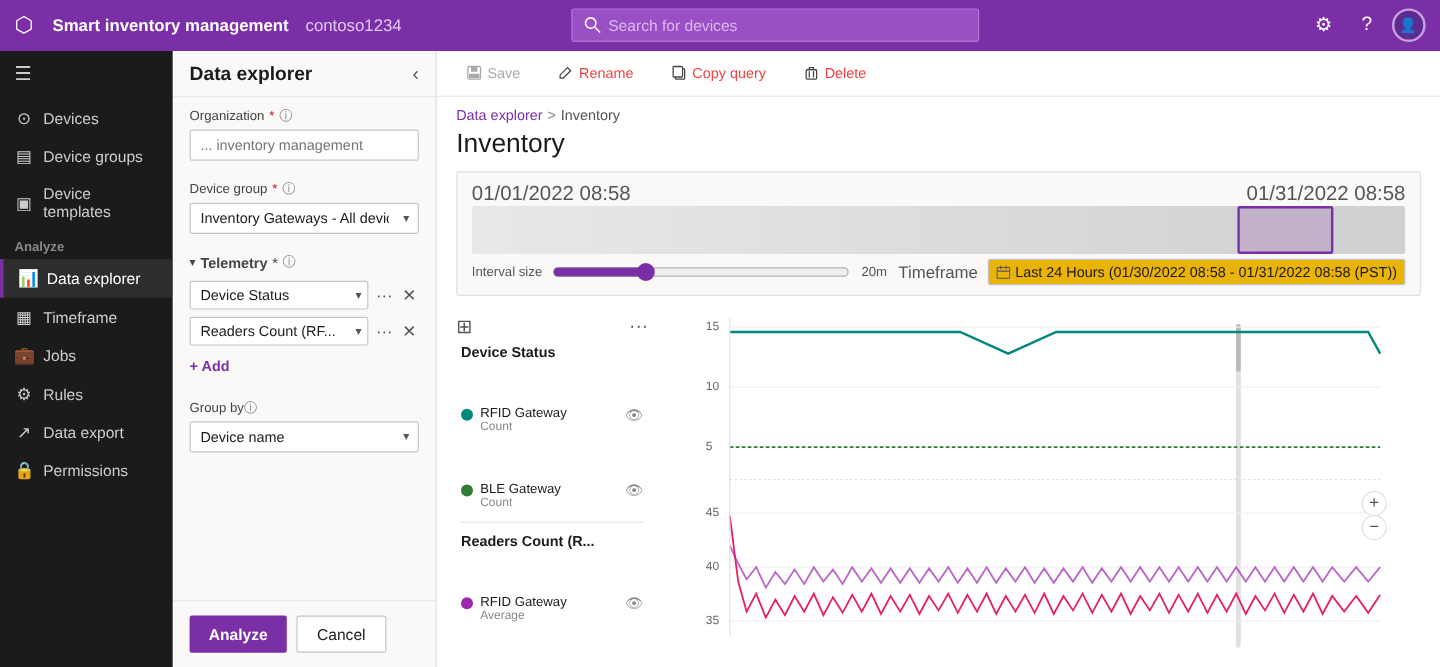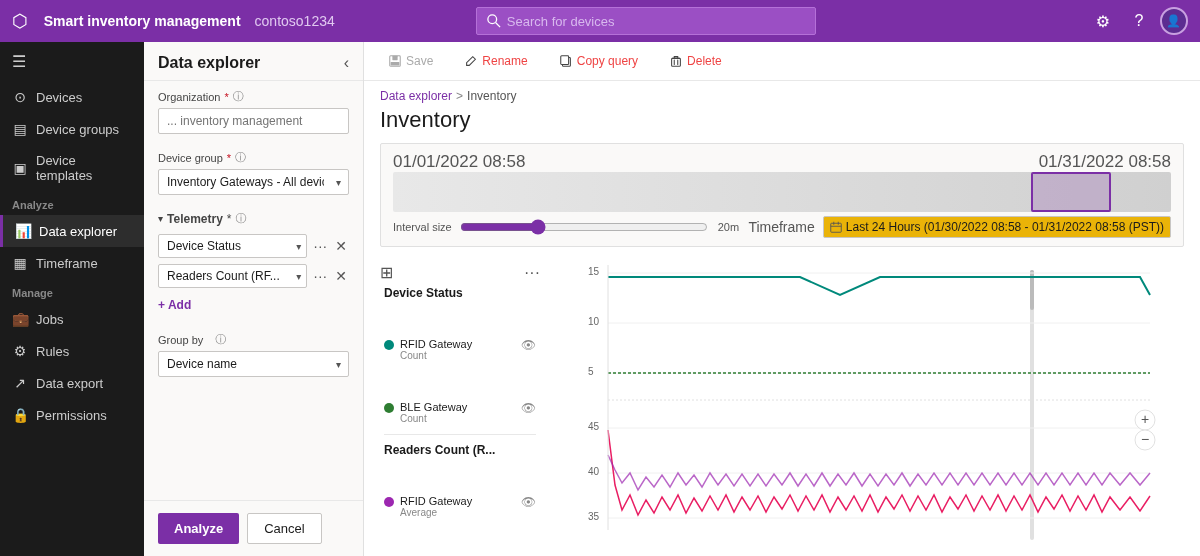--- a/index.html
+++ b/index.html
@@ -113,21 +113,21 @@
     }
     .telemetry-dots { color: #555; cursor: pointer; font-size: 14px; padding: 2px; }
     .telemetry-close { color: #555; cursor: pointer; font-size: 14px; padding: 2px; }
     .add-btn {
       display: flex; align-items: center; gap: 4px;
       color: #7B2FA6; cursor: pointer; font-size: 12px; font-weight: 600;
       background: none; border: none; padding: 4px 0; margin-top: 4px;
     }
 
     .groupby-section { padding: 8px 14px; }
-    .groupby-label { font-size: 11px; color: #444; margin-bottom: 4px; display: flex; align-items: center; gap: 12px; }
+    .groupby-label { font-size: 11px; color: #444; margin-bottom: 4px; display: flex; align-items: center; gap: 0; }
 
     .panel-footer {
       margin-top: auto; padding: 12px 14px; border-top: 1px solid #e8e8e8;
       display: flex; gap: 8px;
     }
     .btn-analyze {
       background: #7B2FA6; color: white; border: none; border-radius: 2px;
       padding: 7px 16px; font-size: 13px; font-weight: 600; cursor: pointer;
     }
     .btn-cancel {
@@ -242,21 +242,20 @@
     <div class="sidebar-section-label">Analyze</div>
     <div class="sidebar-item active">
       <span class="sidebar-item-icon">📊</span>
       <span>Data explorer</span>
     </div>
     <div class="sidebar-item">
       <span class="sidebar-item-icon">▦</span>
       <span>Timeframe</span>
     </div>
 
-    <div class="sidebar-section-label">Manage</div>
     <div class="sidebar-item">
       <span class="sidebar-item-icon">💼</span>
       <span>Jobs</span>
     </div>
 
     <div class="sidebar-item">
       <span class="sidebar-item-icon">⚙</span>
       <span>Rules</span>
     </div>
     <div class="sidebar-item">

